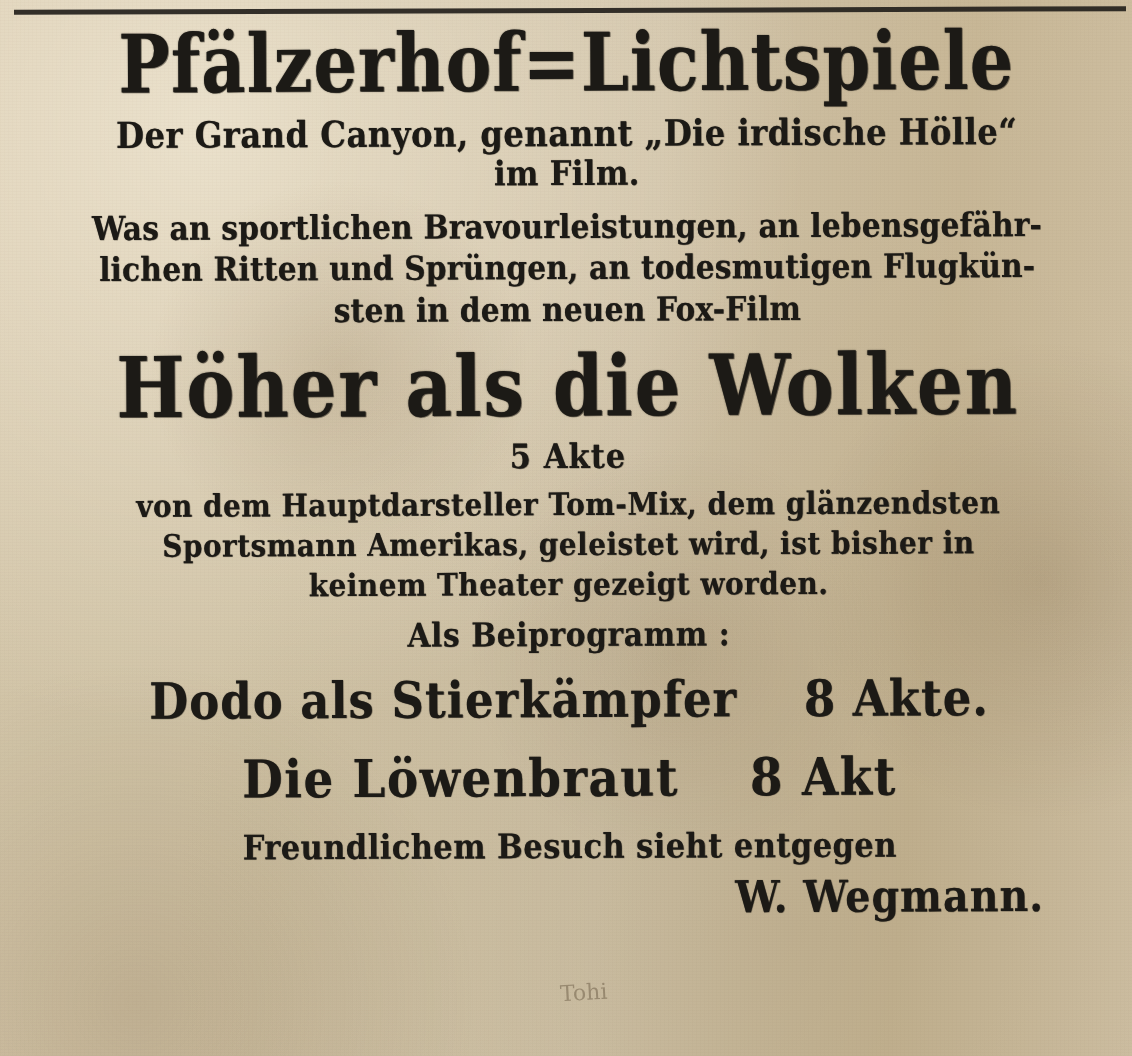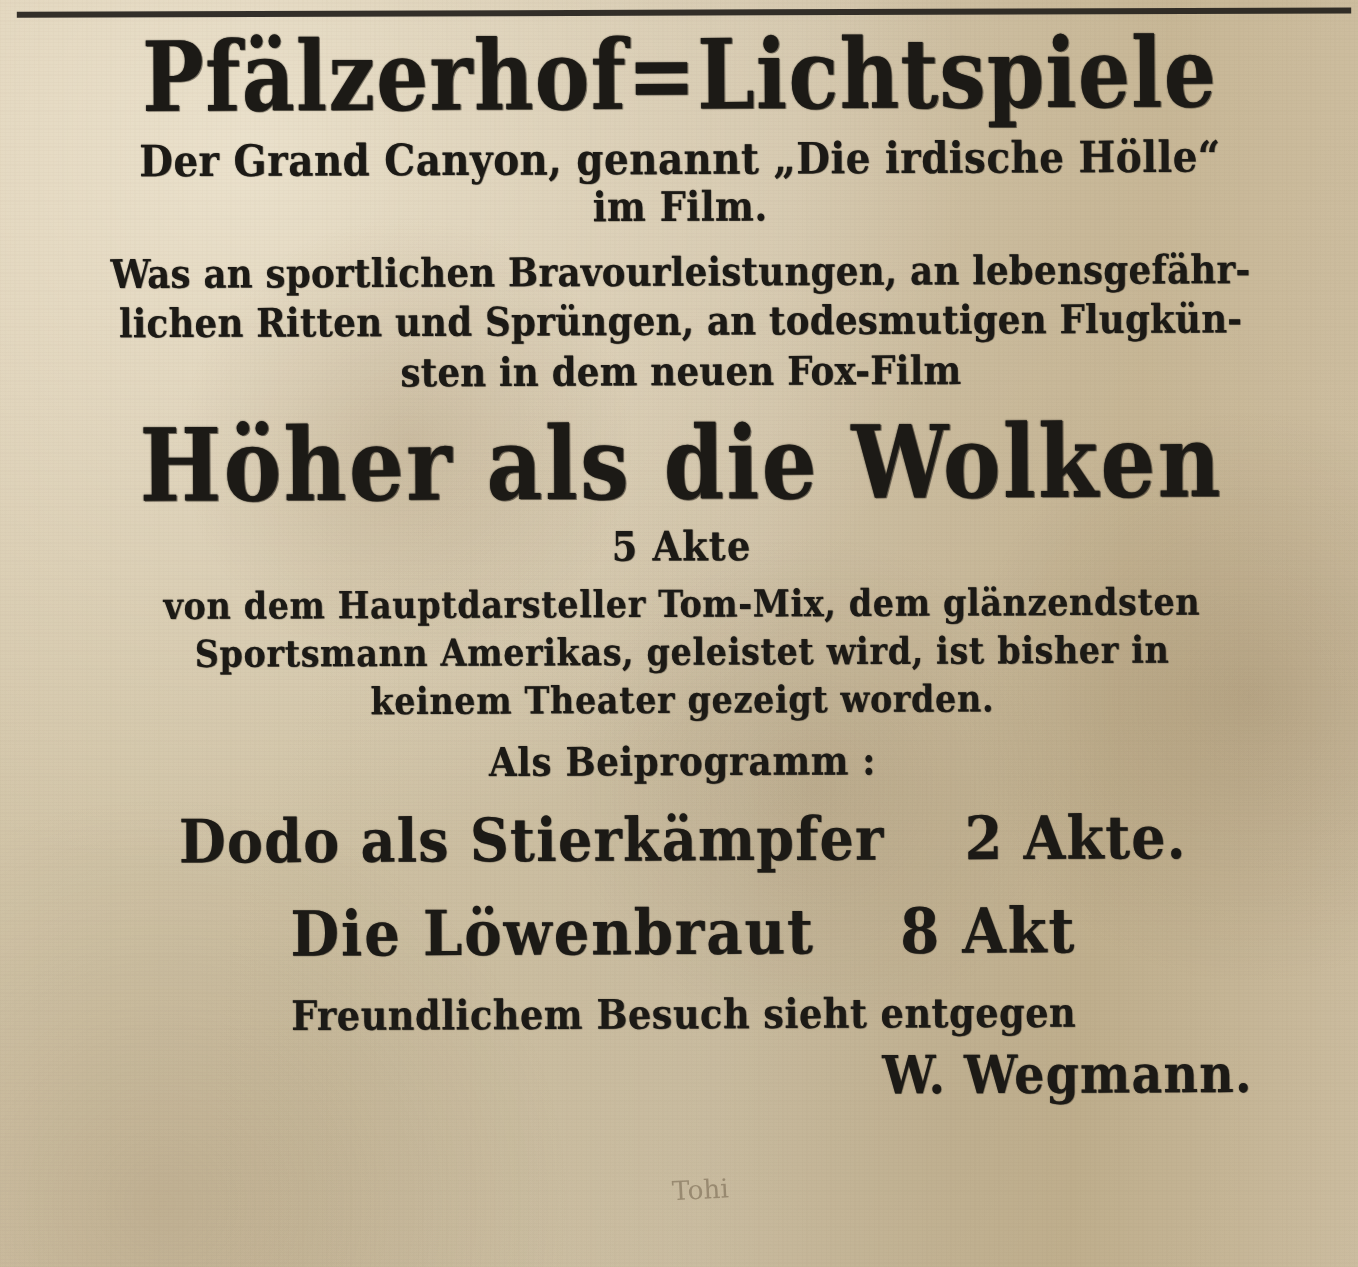--- a/index.html
+++ b/index.html
@@ -223,21 +223,21 @@
       <span class="l">von dem Hauptdarsteller Tom-Mix, dem glänzendsten</span>
       <span class="l">Sportsmann Amerikas, geleistet wird, ist bisher in</span>
       <span class="l">keinem Theater gezeigt worden.</span>
     </div>
 
     <div class="fr beiprogramm">Als Beiprogramm :</div>
 
     <div class="fr prog1">
       <span>Dodo als Stierkämpfer</span>
       &nbsp;&nbsp;
-      <span>2 Akte.</span>
+      <span>8 Akte.</span>
     </div>
 
     <div class="fr prog2">
       <span>Die Löwenbraut</span>
       &nbsp;&nbsp;
       <span>8 Akt</span>
     </div>
 
     <div class="fr closing">Freundlichem Besuch sieht entgegen</div>
 

